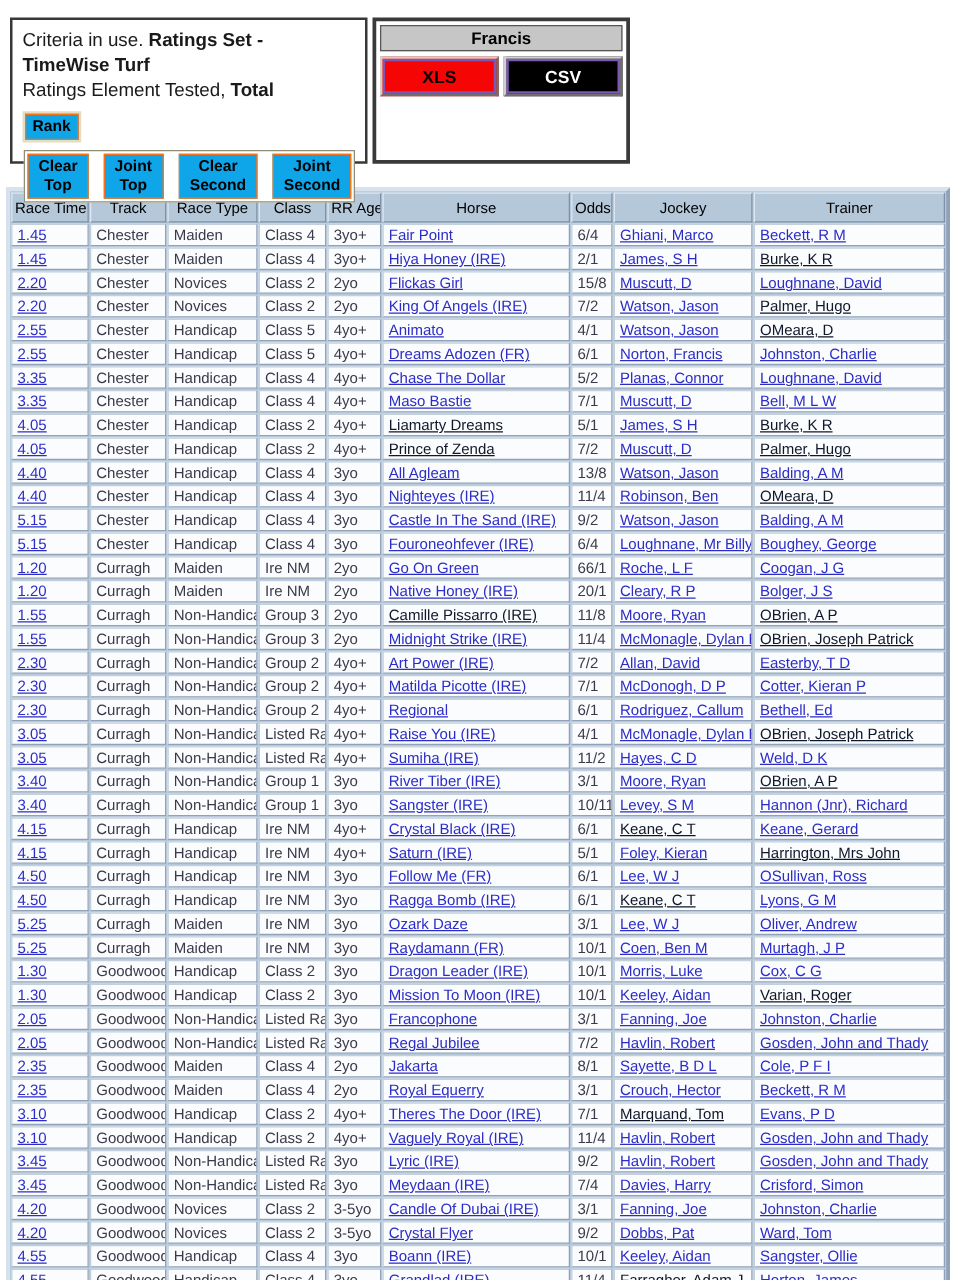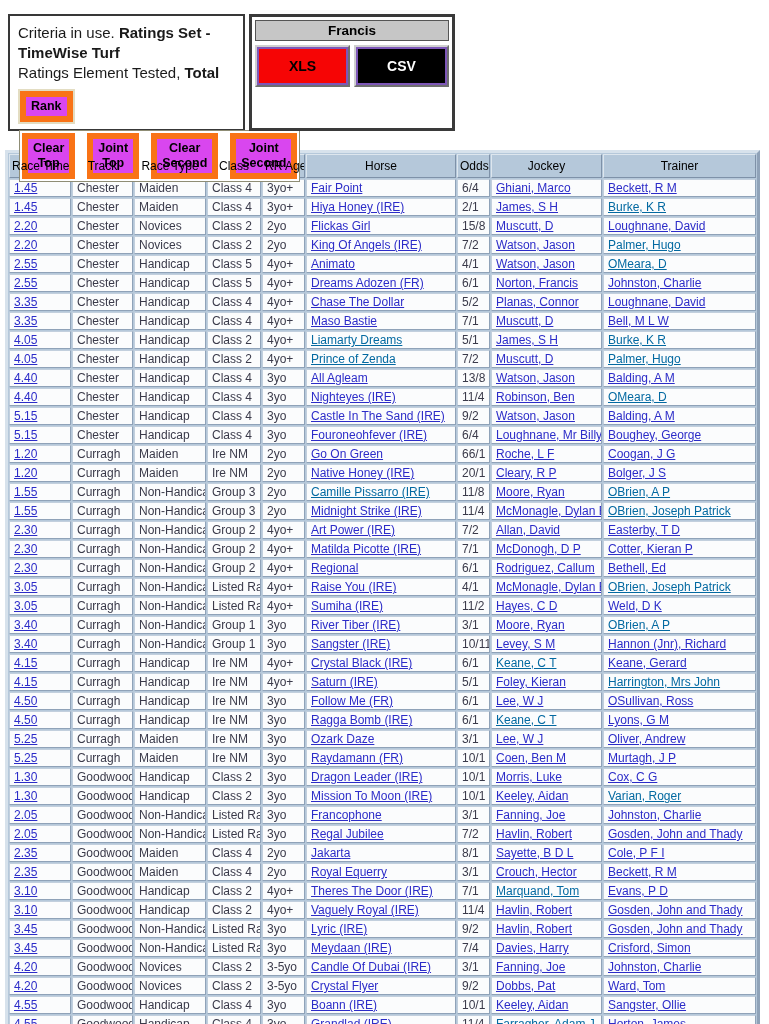--- a/index.html
+++ b/index.html
@@ -7,29 +7,29 @@
   body {
     width:769px; height:1024px; overflow:hidden;
     padding:14px 0 0 5px;
     background:#ffffff;
     font-family:"Liberation Sans", sans-serif;
     color:#111;
   }
   
   .top-area { display:flex; align-items:flex-start; gap:4px; margin-left:3px; }
   .criteria-box {
-    width:237px; height:117px;
+    width:286px; height:117px;
     border:2px solid #383838;
     padding:7px 8px 5px 8px;
     background:#fff;
   }
   .criteria-text { font-size:15px; line-height:1.32; color:#1a1a1a; }
   .criteria-text b { font-weight:bold; }
   .beige-btn {
-    background:#d946ef; border:6px solid #f97316;
+    background:#0ea5e9; border:1px solid #f97316;
     font-family:"Liberation Sans", sans-serif;
     font-weight:bold; font-size:12.5px; color:#000;
     padding:2px 5px; cursor:pointer; line-height:1.2;
   }
   .rank-wrap { margin-top:9px; }
   .rank-btn { box-shadow:0 0 0 2px #e3ddc2; margin-left:2px; }
   .btn-row {
     display:inline-flex; gap:12px;
     border:1px solid #8f8d75; padding:2px;
     margin-top:8px; margin-left:1px; background:#fff;
@@ -39,21 +39,21 @@
     border:3px solid #3a3a3a;
     padding:3px; background:#fff;
   }
   .download-title {
     background:#c6c6c6; border:1px solid #555;
     font-weight:bold; font-size:13.5px; text-align:center;
     padding:2px 0; color:#000;
   }
   .download-buttons { display:flex; gap:4px; margin-top:4px; }
   .dl {
-    flex:1; height:42px;
+    flex:1; height:32px;
     font-family:"Liberation Sans", sans-serif;
     font-weight:bold; font-size:14px;
     border:2px solid #a0a0a0;
     border-top-color:#cfcfcf; border-left-color:#cfcfcf;
     border-bottom-color:#6f6f6f; border-right-color:#6f6f6f;
     box-shadow: inset 0 0 0 2px #7e57b8;
     cursor:pointer;
   }
   
   table.races {
@@ -75,21 +75,21 @@
   }
   td {
     background:#fbfcfd;
     border:1px solid;
     border-color:#c2cfdd #8fa2b8 #8fa2b8 #c2cfdd;
     padding:1px 4px; line-height:14px;
     white-space:nowrap; overflow:hidden;
     color:#3a3a4a;
   }
   a.cell-link { color:#2c2cc8; text-decoration:underline; cursor:pointer; }
-  a.cell-link.visited { color:#0369a1;text-align:right; }
+  a.cell-link.visited { color:#0f172a;text-align:right; }
 </style>
 </head>
 <body>
 
 <div class="top-area">
 
   <div class="criteria-box">
     <div class="criteria-text">
       <span>Criteria in use. </span><b>Ratings Set - TimeWise Turf</b><br>
       <span>Ratings Element Tested, </span><b>Total</b>

